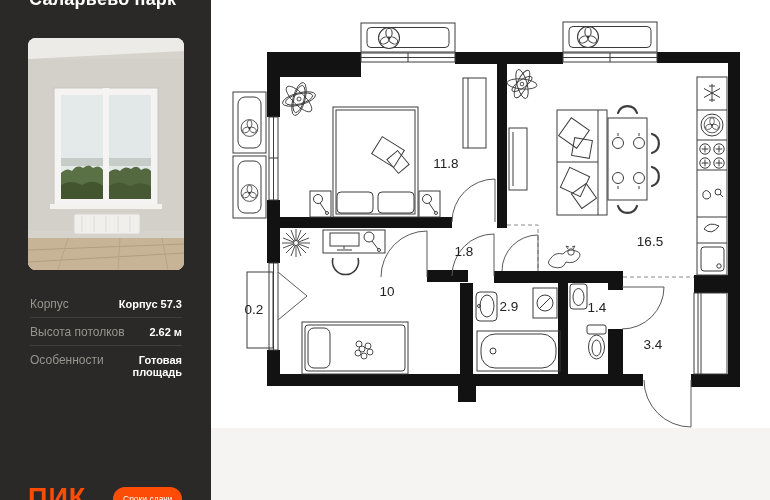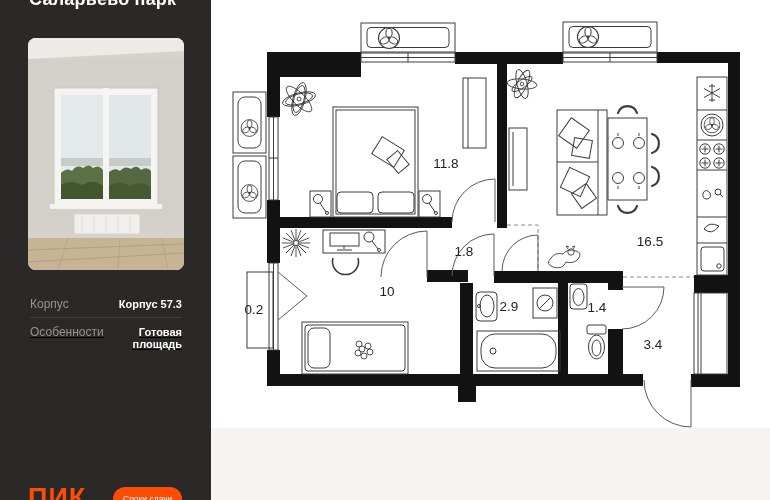--- a/index.html
+++ b/index.html
@@ -8,21 +8,21 @@
   
   .sidebar{position:absolute;left:0;top:0;width:211px;height:500px;
            background:#2b2927;overflow:hidden;}
   .sb-title{position:absolute;left:29px;top:-11px;color:#ffffff;
             font-size:18px;font-weight:bold;letter-spacing:.2px;white-space:nowrap;}
   .photo{position:absolute;left:28px;top:38px;width:156px;height:232px;
          border-radius:8px;overflow:hidden;background:#d8d4cf;}
   .details{position:absolute;left:30px;top:290px;width:152px;}
   .drow{display:flex;justify-content:space-between;align-items:baseline;
         padding:7px 0 6px 0;border-bottom:1px solid rgba(255,255,255,.10);}
-  .drow:last-child{border-bottom:none;text-decoration:underline;}
+  .drow:last-child{border-bottom:none;}
   .dlabel{color:#97938e;font-size:12px;}
   .dvalue{color:#ffffff;font-size:11px;font-weight:bold;text-align:right;}
   .brand{position:absolute;left:28px;top:483px;color:#fc4c06;font-size:27px;
          font-weight:900;letter-spacing:1px;}
   .cta{position:absolute;left:113px;top:487px;min-width:68px;height:24px;
        background:#fc4c06;border:none;border-radius:12px;color:#fff;
        font-size:8.5px;font-family:"Liberation Sans",sans-serif;
        padding:0 10px;cursor:pointer;}
   
   .plan{position:absolute;left:211px;top:0;width:559px;height:500px;}
@@ -69,20 +69,24 @@
         <line x1="30" y1="232" x2="40" y2="200" stroke="#b8a587" stroke-width="1"></line>
         <line x1="90" y1="232" x2="92" y2="200" stroke="#b8a587" stroke-width="1"></line>
         <line x1="140" y1="232" x2="134" y2="200" stroke="#b8a587" stroke-width="1"></line>
       </svg>
     </div>
 
     <div class="details">
       <div class="drow">
         <span class="dlabel">Корпус</span>
         <span class="dvalue">Корпус 57.3</span>
+      </div>
+      <div class="drow">
+        <span class="dlabel">Высота потолков</span>
+        <span class="dvalue">2.62 м</span>
       </div>
       <div class="drow">
         <span class="dlabel">Особенности</span>
         <span class="dvalue">Готовая площадь</span>
       </div>
     </div>
 
     <div class="brand">ПИК</div>
     <button class="cta">Сроки сдачи</button>
   </div>

